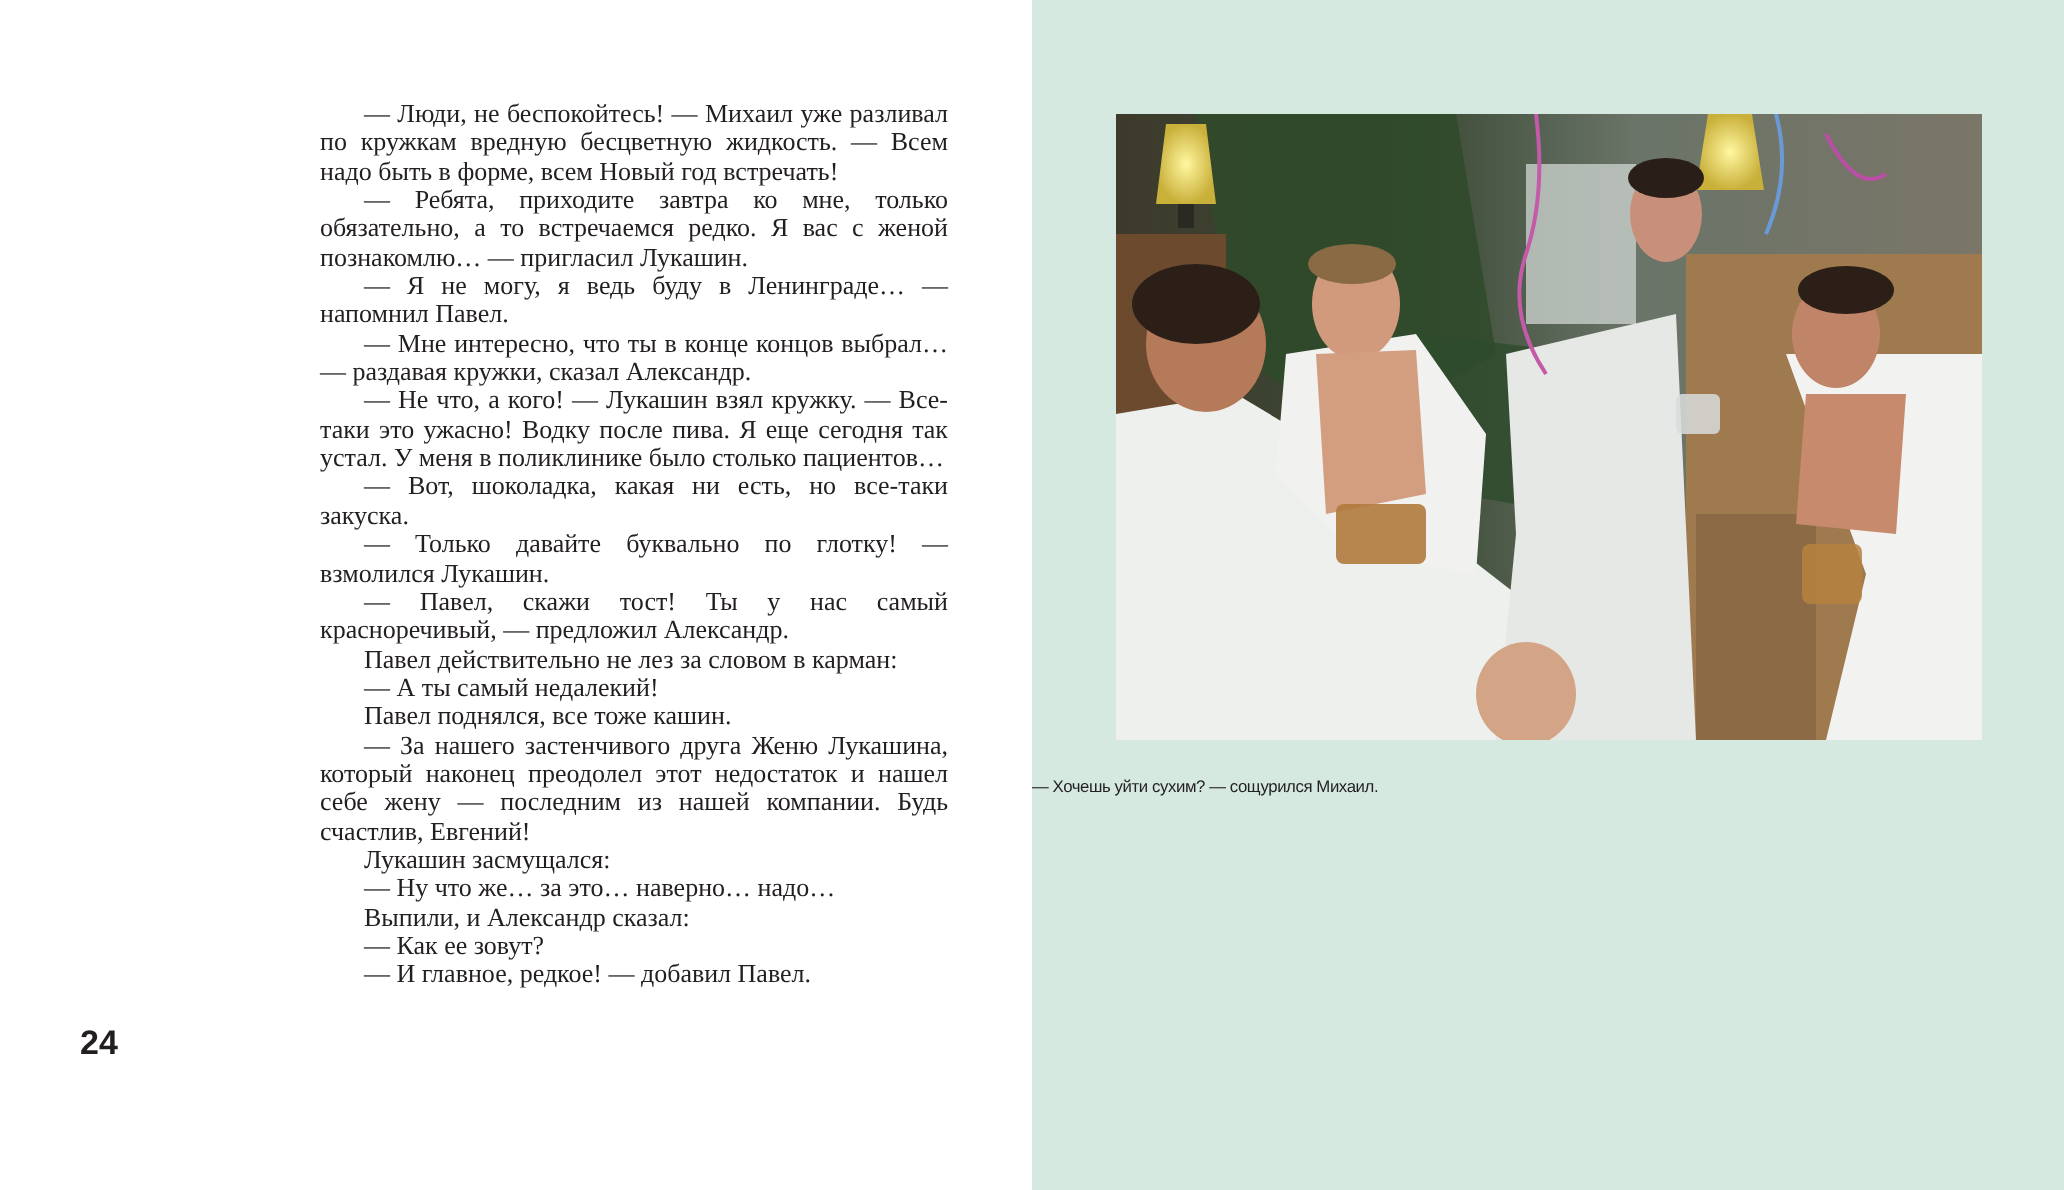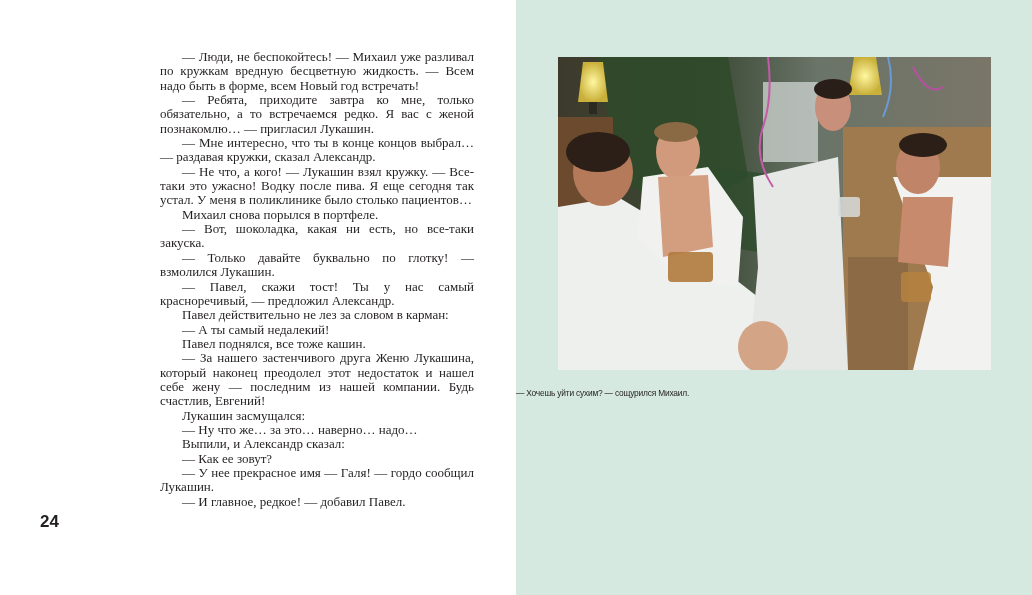--- a/index.html
+++ b/index.html
@@ -16,35 +16,34 @@
 </style>
 </head>
 <body>
 
 <div class="spread">
 
   <div class="left-page">
     <div class="text-block">
       <p class="para">— Люди, не беспокойтесь! — Михаил уже разливал по кружкам вредную бесцветную жидкость. — Всем надо быть в форме, всем Новый год встречать!</p>
       <p class="para">— Ребята, приходите завтра ко мне, только обязатель­но, а то встречаемся редко. Я вас с женой познакомлю… — пригласил Лукашин.</p>
+      <p class="para">— Я не могу, я ведь буду в Ленинграде… — напомнил Павел.</p>
       <p class="para">— Мне интересно, что ты в конце концов выбрал… — раздавая кружки, сказал Александр.</p>
       <p class="para">— Не что, а кого! — Лукашин взял кружку. — Все-таки это ужасно! Водку после пива. Я еще сегодня так устал. У ме­ня в поликлинике было столько пациентов…</p>
-      <p class="para">Михаил снова порылся в портфеле.</p>
       <p class="para">— Вот, шоколадка, какая ни есть, но все-таки закуска.</p>
       <p class="para">— Только давайте буквально по глотку! — взмолился Лукашин.</p>
       <p class="para">— Павел, скажи тост! Ты у нас самый красноречивый, — предложил Александр.</p>
       <p class="para">Павел действительно не лез за словом в карман:</p>
       <p class="para">— А ты самый недалекий!</p>
       <p class="para">Павел поднялся, все тоже кашин.</p>
       <p class="para">— За нашего застенчивого друга Женю Лукашина, ко­торый наконец преодолел этот недостаток и нашел себе жену — последним из нашей компании. Будь счастлив, Ев­гений!</p>
       <p class="para">Лукашин засмущался:</p>
       <p class="para">— Ну что же… за это… наверно… надо…</p>
       <p class="para">Выпили, и Александр сказал:</p>
       <p class="para">— Как ее зовут?</p>
-      <p class="para">— У нее прекрасное имя — Галя! — гордо сообщил Лу­кашин.</p>
       <p class="para">— И главное, редкое! — добавил Павел.</p>
     </div>
     <div class="page-num">24</div>
   </div>
 
   <div class="right-page">
     <div class="photo">
       <svg width="433" height="313" viewBox="0 0 433 313">
         <defs>
           <linearGradient id="bg" x1="0" y1="0" x2="1" y2="0">

